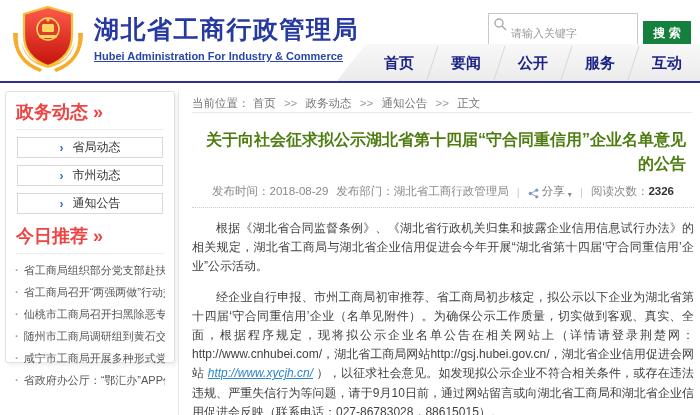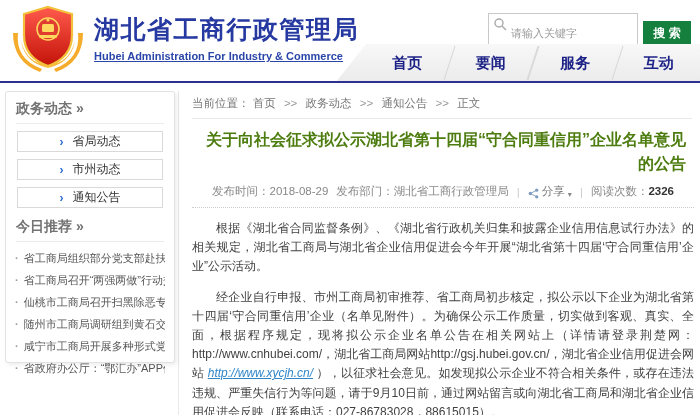--- a/index.html
+++ b/index.html
@@ -49,40 +49,40 @@
   
   .col-divider { position:absolute; left:178px; top:91px; bottom:0; width:1px; background:#e9e9e9; }
 
   .sidebar {
     position:absolute; left:5px; top:91px; width:170px; height:272px;
     background:#fff; border:1px solid #e2e2e2; border-radius:3px;
     box-shadow:2px 2px 4px rgba(0,0,0,0.07); padding-bottom:6px;
   }
   .side-title {
     margin:8px 10px 0; padding-bottom:5px; border-bottom:1px solid #ececec;
-    color:#737373; font-weight:bold; font-size:14px;
+    color:#ef4444; font-weight:bold; font-size:18px;
   }
   .side-title.second { margin-top:10px; }
   .side-box {
     margin:7px 11px 0; height:21px; border:1px solid #d9d9d9; background:#fff;
     display:flex; align-items:center; justify-content:center; gap:9px;
     font-size:12px; color:#333; cursor:pointer;
   }
   .side-box .arrow { color:#2a6bd2; font-weight:bold; font-size:12px; line-height:1; }
   .rec-list { list-style:none; margin:5px 9px 0; }
   .rec-item {
     font-size:11px; color:#555; line-height:22px; white-space:nowrap;
     overflow:hidden; cursor:pointer;
   }
   .rec-item .dot { color:#999; margin-right:5px; font-weight:bold; }
 
   
   .breadcrumb {
     position:absolute; left:192px; top:96px; width:500px;
-    font-size:11.5px; color:#777; padding-bottom:7px; border-bottom:1px solid #e9e9e9;
+    font-size:11.5px; color:#777; padding-bottom:1px; border-bottom:1px solid #e9e9e9;
   }
   .breadcrumb a { color:#777; text-decoration:none; cursor:pointer; }
   .breadcrumb .bsep { margin:0 5px; color:#999; }
 
   .article { position:absolute; left:192px; top:122px; width:502px; }
   .article-title {
     text-align:right; color:#4d7c0f; font-weight:bold; font-size:16px;
     line-height:1.5; margin:6px 8px 0;
   }
   .meta {
@@ -137,20 +137,21 @@
       <input type="text" placeholder="请输入关键字" style="">
     </span>
     <button>搜 索</button>
   </div>
 
   <nav class="nav-bar">
     <div class="nav-item">首页</div>
     <div class="nav-sep"></div>
     <div class="nav-item">要闻</div>
     <div class="nav-sep"></div>
+    <div class="nav-item">公开</div>
     <div class="nav-sep"></div>
     <div class="nav-item">服务</div>
     <div class="nav-sep"></div>
     <div class="nav-item">互动</div>
   </nav>
   <div class="nav-underline"></div>
 </div>
 
 <div class="col-divider"></div>
 

